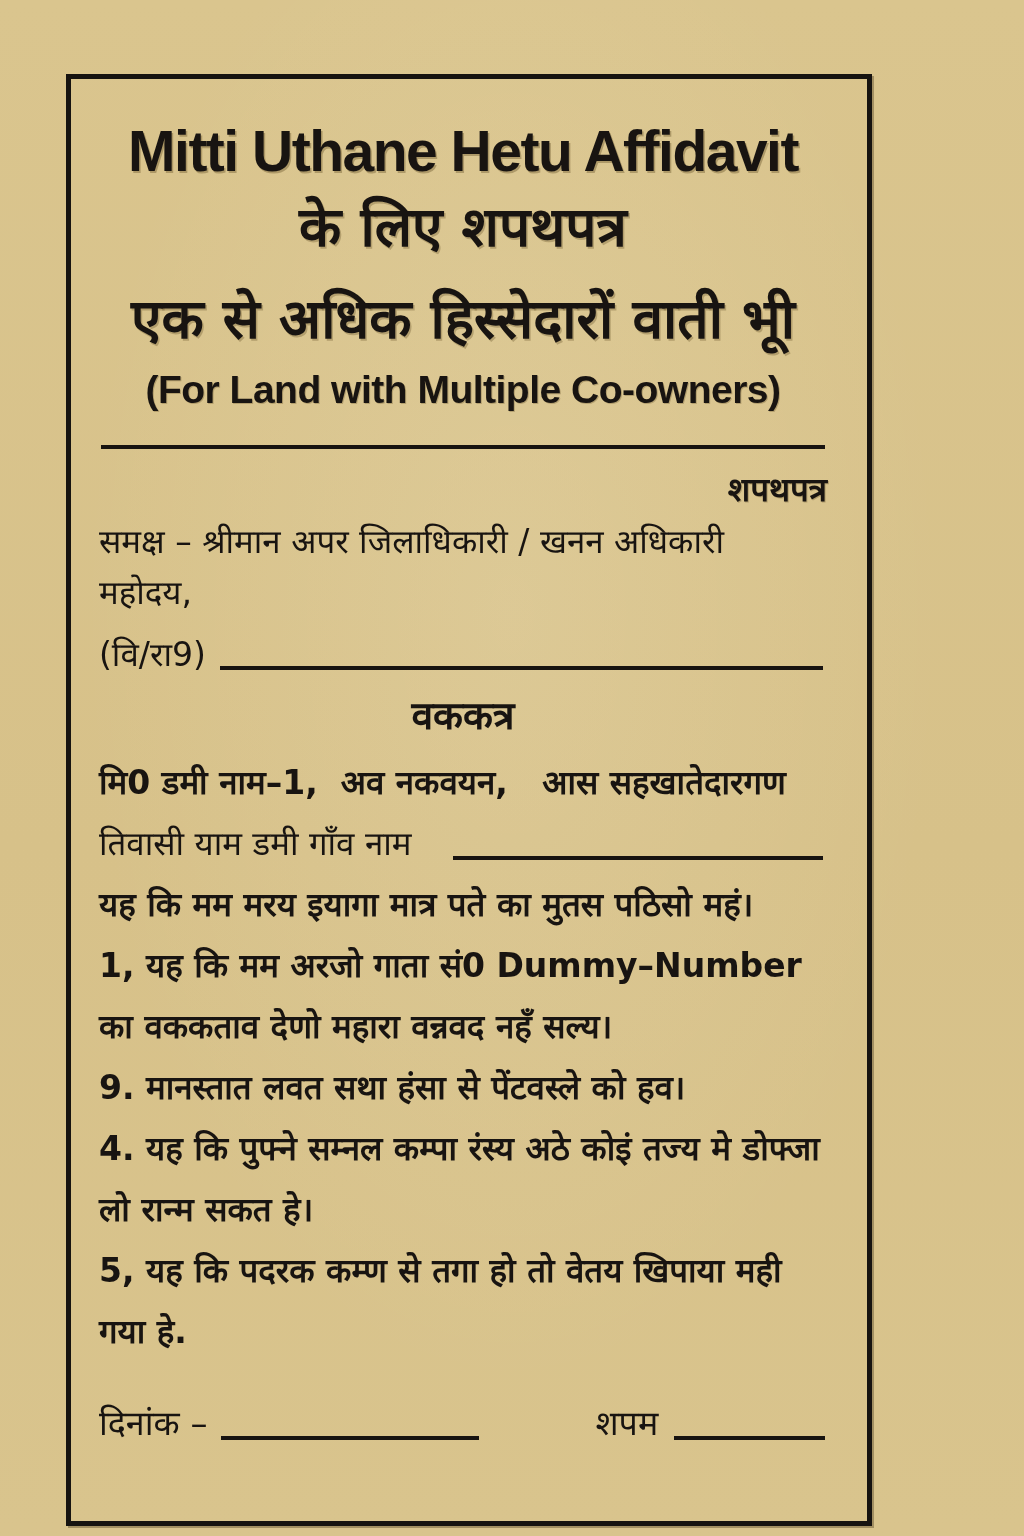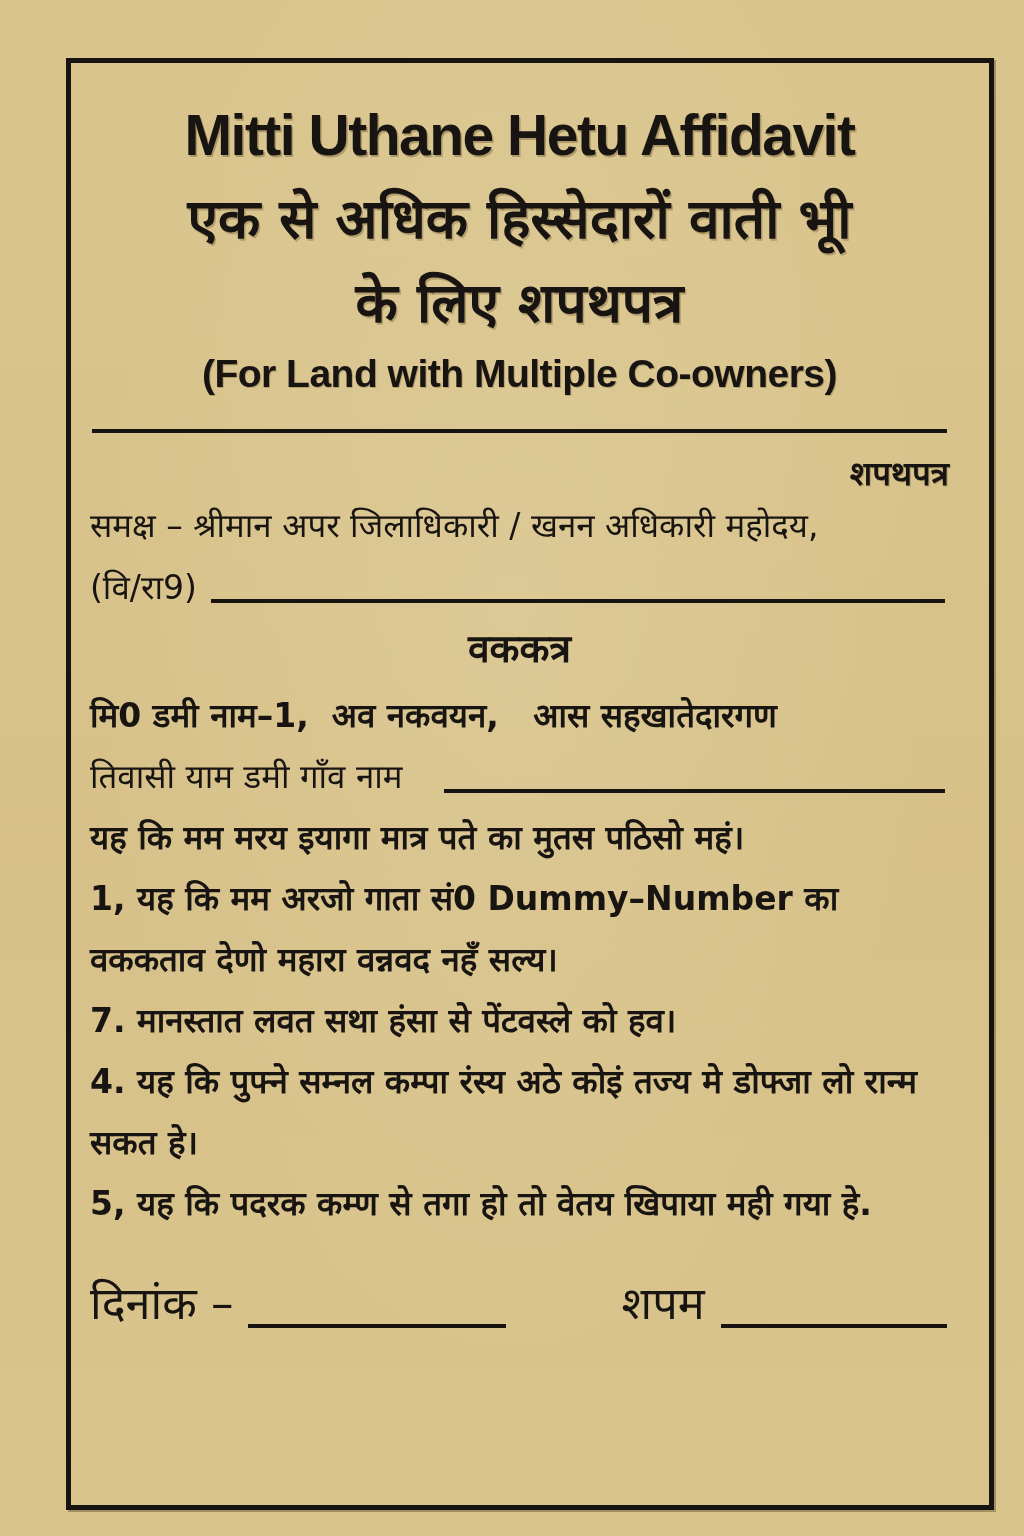--- a/index.html
+++ b/index.html
@@ -14,26 +14,26 @@
     height: 1536px;
     background:
       radial-gradient(ellipse at 50% 40%, rgba(255,250,230,0.12), rgba(0,0,0,0) 60%),
       linear-gradient(180deg, #dac58e 0%, #d7c189 55%, #d9c48d 100%);
     color: #181411;
     overflow: hidden;
   }
   .frame {
     position: absolute;
     left: 66px;
-    top: 58px;
-    width: 928px;
+    top: 74px;
+    width: 806px;
     height: 1452px;
     border: 5px solid #161310;
     box-shadow: 2px 2px 0 rgba(60,45,20,0.35);
-    padding: 30px 40px 24px 19px;
+    padding: 30px 40px 24px 28px;
   }
   .title-en {
     font-family: "Liberation Sans", "DejaVu Sans", sans-serif;
     font-size: 57px;
     font-weight: 900;
     letter-spacing: -1.5px;
     text-align: center;
     line-height: 1.15;
     margin-top: 10px;
     text-shadow: 1.5px 1.5px 0 rgba(90,70,30,0.35);
@@ -107,21 +107,21 @@
     line-height: 61px;
     white-space: pre-wrap;
   }
   .resident-row { margin-top: 0; gap: 27px; }
   .resident-row .label { line-height: 61px; }
   .resident-row .blank { margin-bottom: 14px; }
   .footer-row {
     display: flex;
     align-items: flex-end;
     margin-top: 4px;
-    font-size: 45px;
+    font-size: 34px;
     font-weight: 500;
   }
   .footer-row .label { line-height: 1.5; white-space: pre; }
   .date-blank {
     flex: 0 0 258px;
     border-bottom: 4px solid #171310;
     margin: 0 0 9px 14px;
   }
   .deponent-label { margin-left: 116px; margin-top: 32px; }
   .deponent-blank {
@@ -130,22 +130,22 @@
     margin: 0 2px 9px 16px;
   }
 </style>
 </head>
 <body>
 
 <div class="page">
   <div class="frame">
 
     <div class="title-en">Mitti Uthane Hetu Affidavit</div>
+    <div class="title-hi">के लिए शपथपत्र</div>
     <div class="title-hi first">एक से अधिक हिस्सेदारों वाती भूी</div>
-    <div class="title-hi">के लिए शपथपत्र</div>
     <div class="subtitle-en">(For Land with Multiple Co-owners)</div>
 
     <hr class="divider">
 
     <div class="heading-hi">शपथपत्र</div>
 
     <div class="line addressee">समक्ष – श्रीमान अपर जिलाधिकारी / खनन अधिकारी महोदय,</div>
 
     <div class="fill-row">
       <span class="label">(वि/रा9)</span>
@@ -158,21 +158,21 @@
       <div class="line">मि0 डमी नाम–1,  अव नकवयन,   आस सहखातेदारगण</div>
 
       <div class="fill-row resident-row">
         <span class="label">तिवासी याम डमी गाँव नाम</span>
         <span class="blank"></span>
       </div>
 
       <div class="line">यह कि मम मरय इयागा मात्र पते का मुतस पठिसो महं।</div>
 
       <div class="clause">1, यह कि मम अरजो गाता सं0 Dummy–Number का वककताव देणो महारा वन्नवद नहँ सल्य।</div>
-      <div class="clause">7. मानस्तात लवत सथा हंसा से पेंटवस्ले को हव।</div>
+      <div class="clause">9. मानस्तात लवत सथा हंसा से पेंटवस्ले को हव।</div>
       <div class="clause">4. यह कि पुफ्ने सम्नल कम्पा रंस्य अठे कोइं तज्य मे डोफ्जा लो रान्म सकत हे।</div>
       <div class="clause">5, यह कि पदरक कम्ण से तगा हो तो वेतय खिपाया मही गया हे.</div>
     </div>
 
     <div class="footer-row">
       <span class="label">दिनांक –</span>
       <span class="date-blank"></span>
       <span class="label deponent-label">शपम</span>
       <span class="deponent-blank"></span>
     </div>

